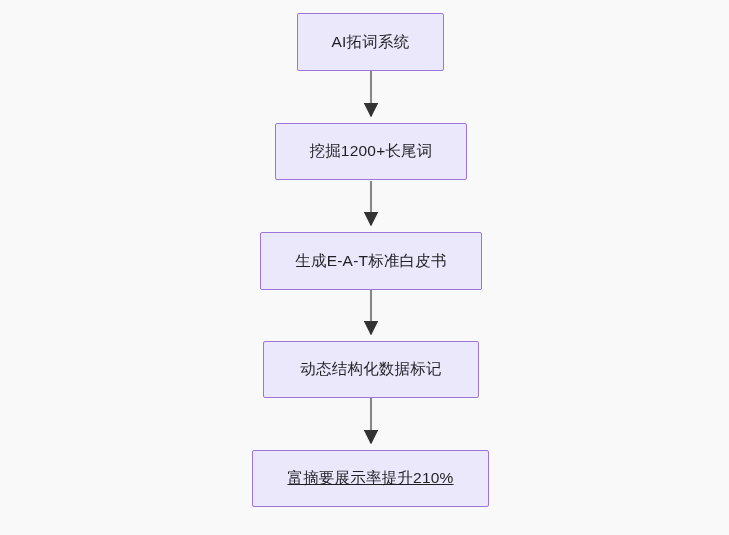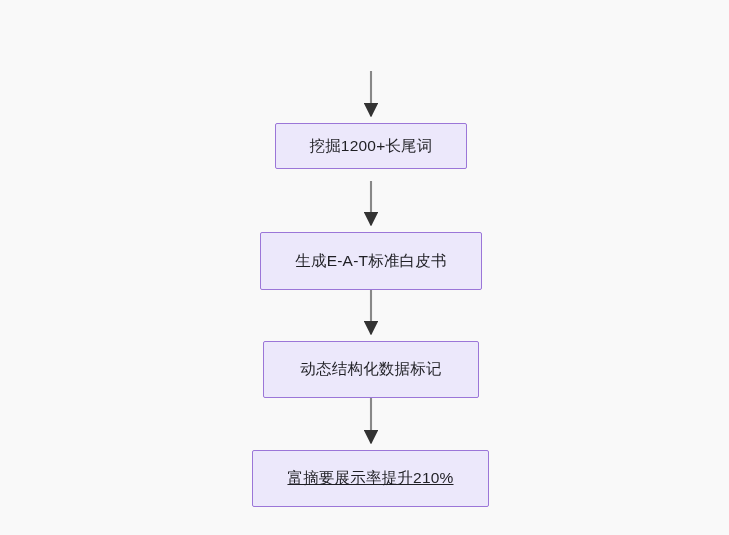--- a/index.html
+++ b/index.html
@@ -40,21 +40,21 @@
     line-height: 1.2;
     letter-spacing: 0.2px;
     white-space: nowrap;
   }
   .node-label {
     display: block;
     padding: 0 10px;
   }
   
   #node-0 { left: 297px; top: 13px;  width: 147px; height: 58px; }
-  #node-1 { left: 275px; top: 123px; width: 192px; height: 46px; }
+  #node-1 { left: 275px; top: 123px; width: 192px; height: 57px; }
   #node-2 { left: 260px; top: 232px; width: 222px; height: 58px; }
   #node-3 { left: 263px; top: 341px; width: 216px; height: 57px; }
   #node-4 { left: 252px; top: 450px; width: 237px; height: 57px; text-decoration: underline; }
 </style>
 </head>
 <body>
 
 <div id="flowchart">
 
   <svg class="edge-layer" width="729" height="535" viewBox="0 0 729 535">
@@ -71,20 +71,23 @@
       <line x1="371" y1="181" x2="371" y2="225" stroke="#888888" stroke-width="2.1" marker-end="url(#arrowhead)"></line>
     </g>
     <g>
       <line x1="371" y1="290" x2="371" y2="334" stroke="#888888" stroke-width="2.1" marker-end="url(#arrowhead)"></line>
     </g>
     <g>
       <line x1="371" y1="398" x2="371" y2="443" stroke="#888888" stroke-width="2.1" marker-end="url(#arrowhead)"></line>
     </g>
   </svg>
 
+  <div class="node" id="node-0">
+    <span class="node-label">AI拓词系统</span>
+  </div>
 
   <div class="node" id="node-1">
     <span class="node-label">挖掘1200+长尾词</span>
   </div>
 
   <div class="node" id="node-3">
     <span class="node-label">动态结构化数据标记</span>
   </div>
 
   <div class="node" id="node-2">

